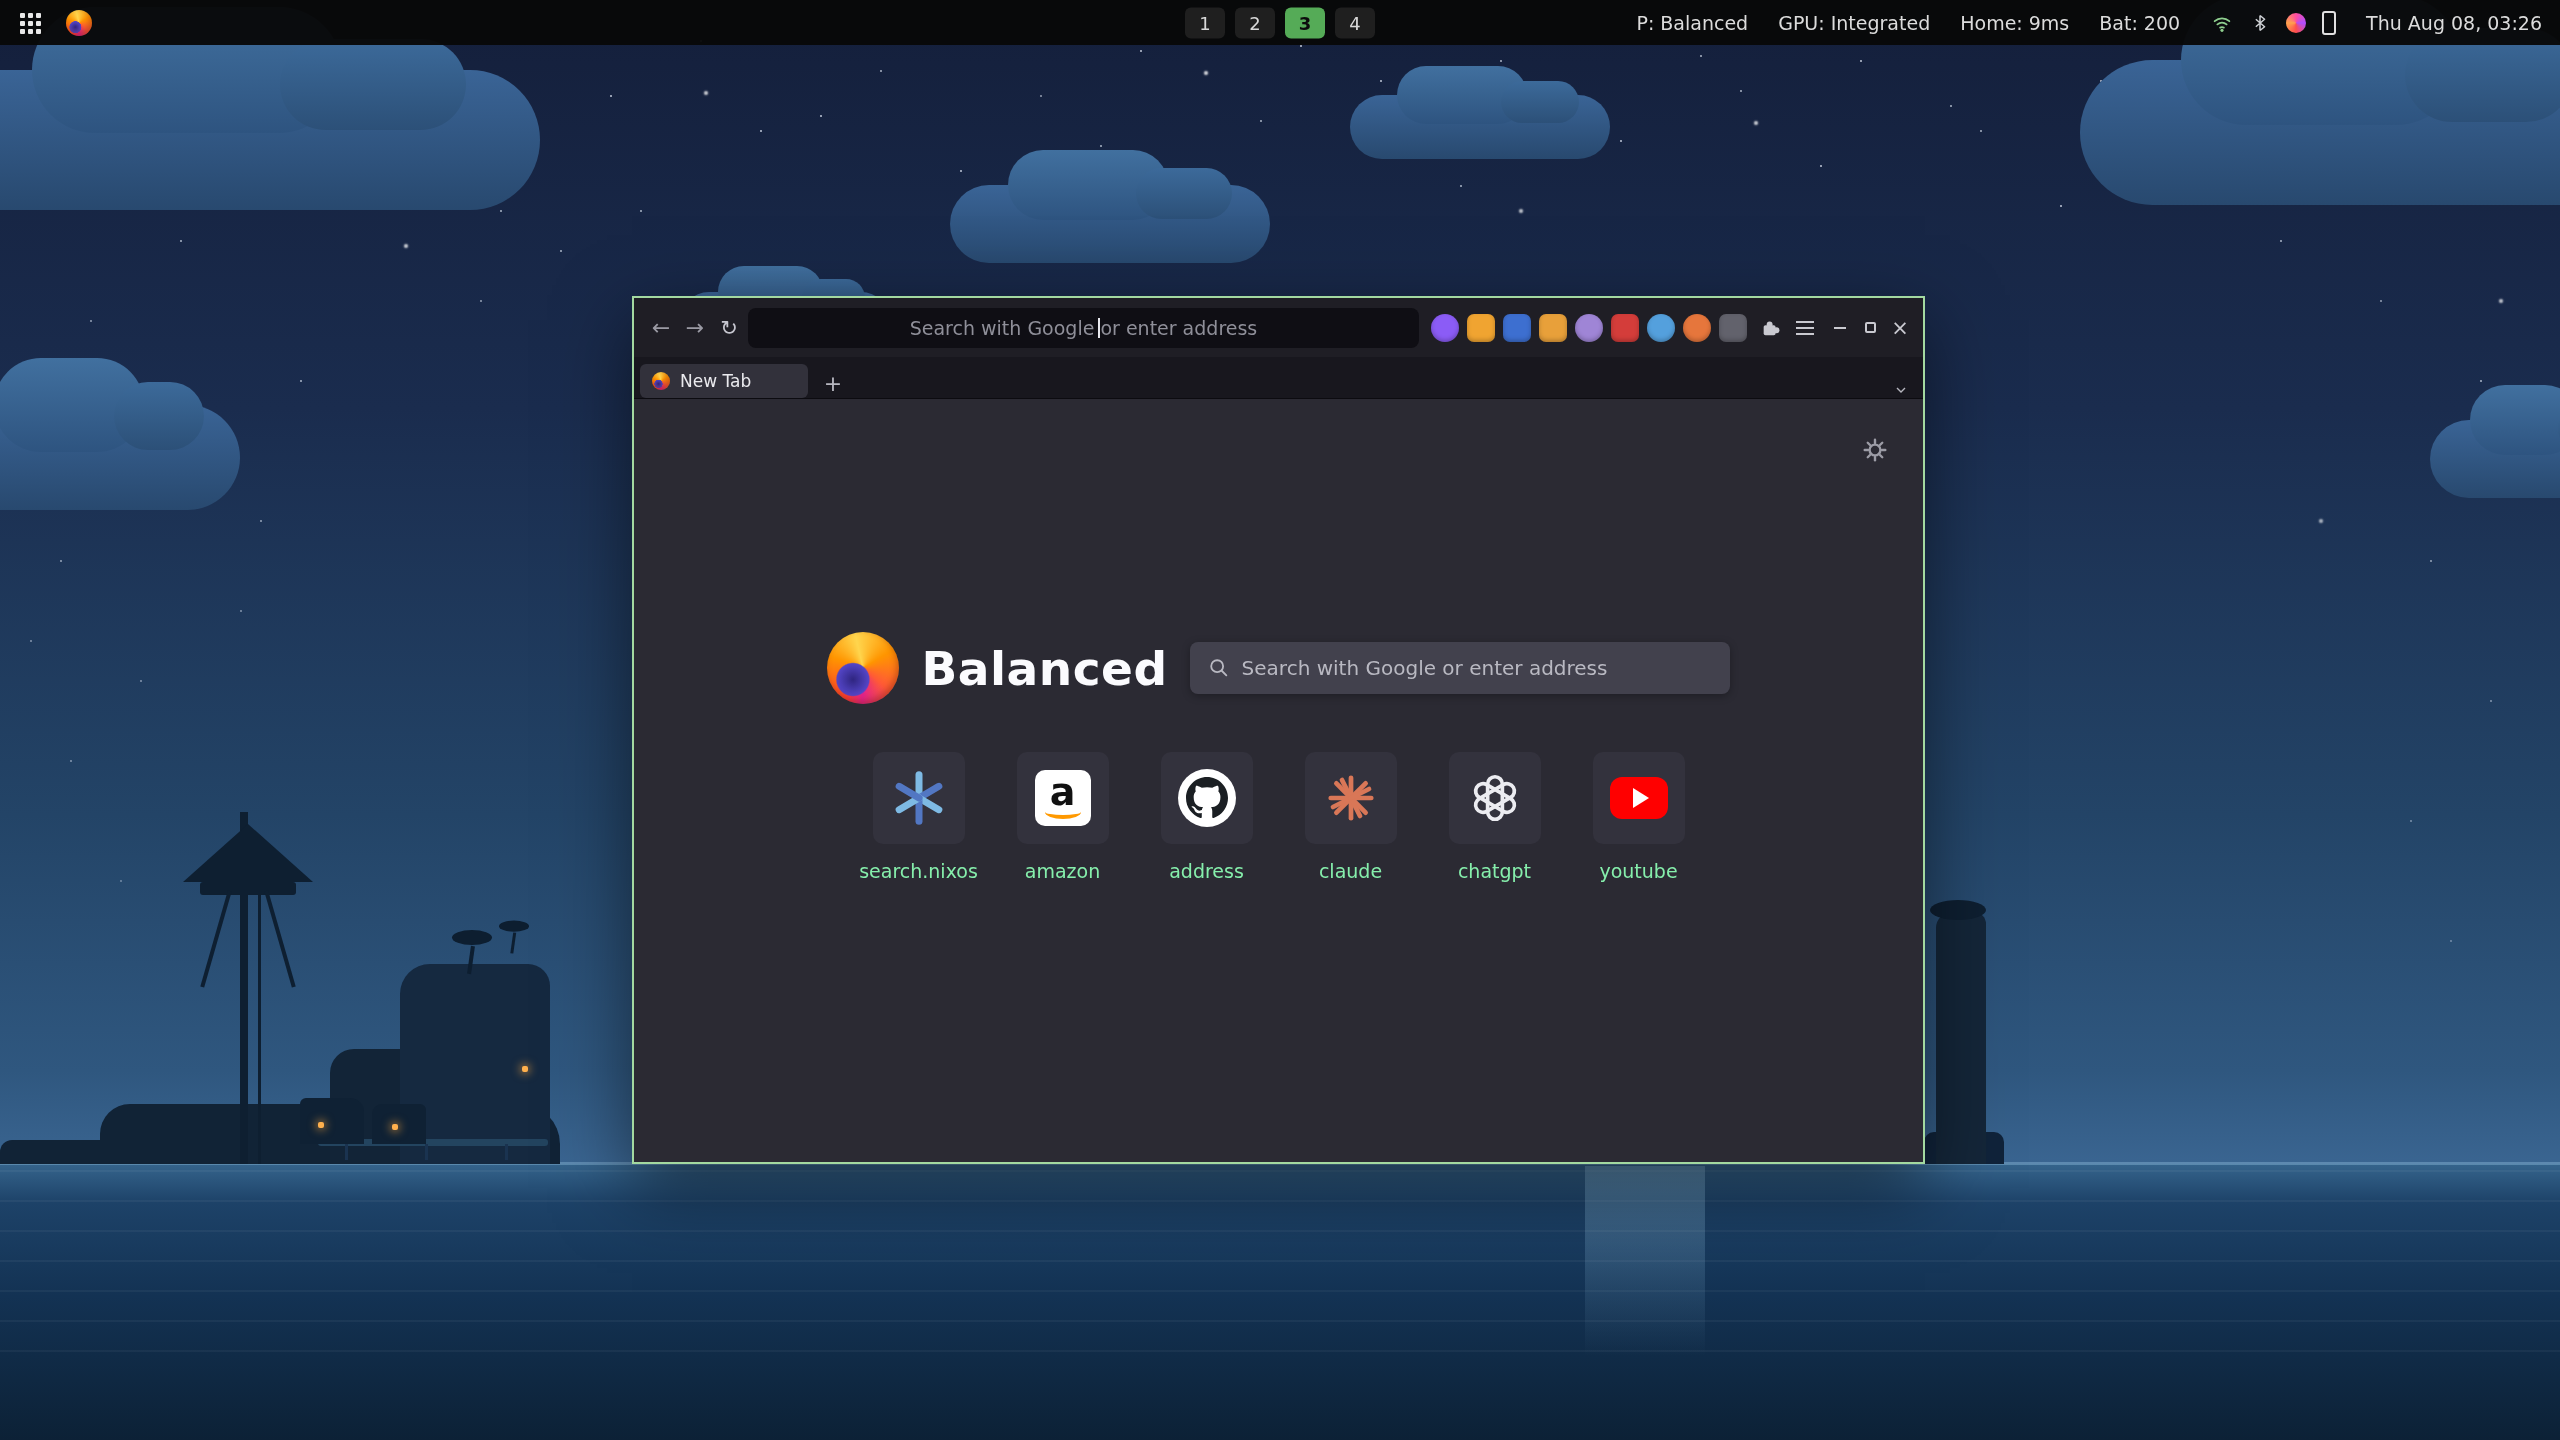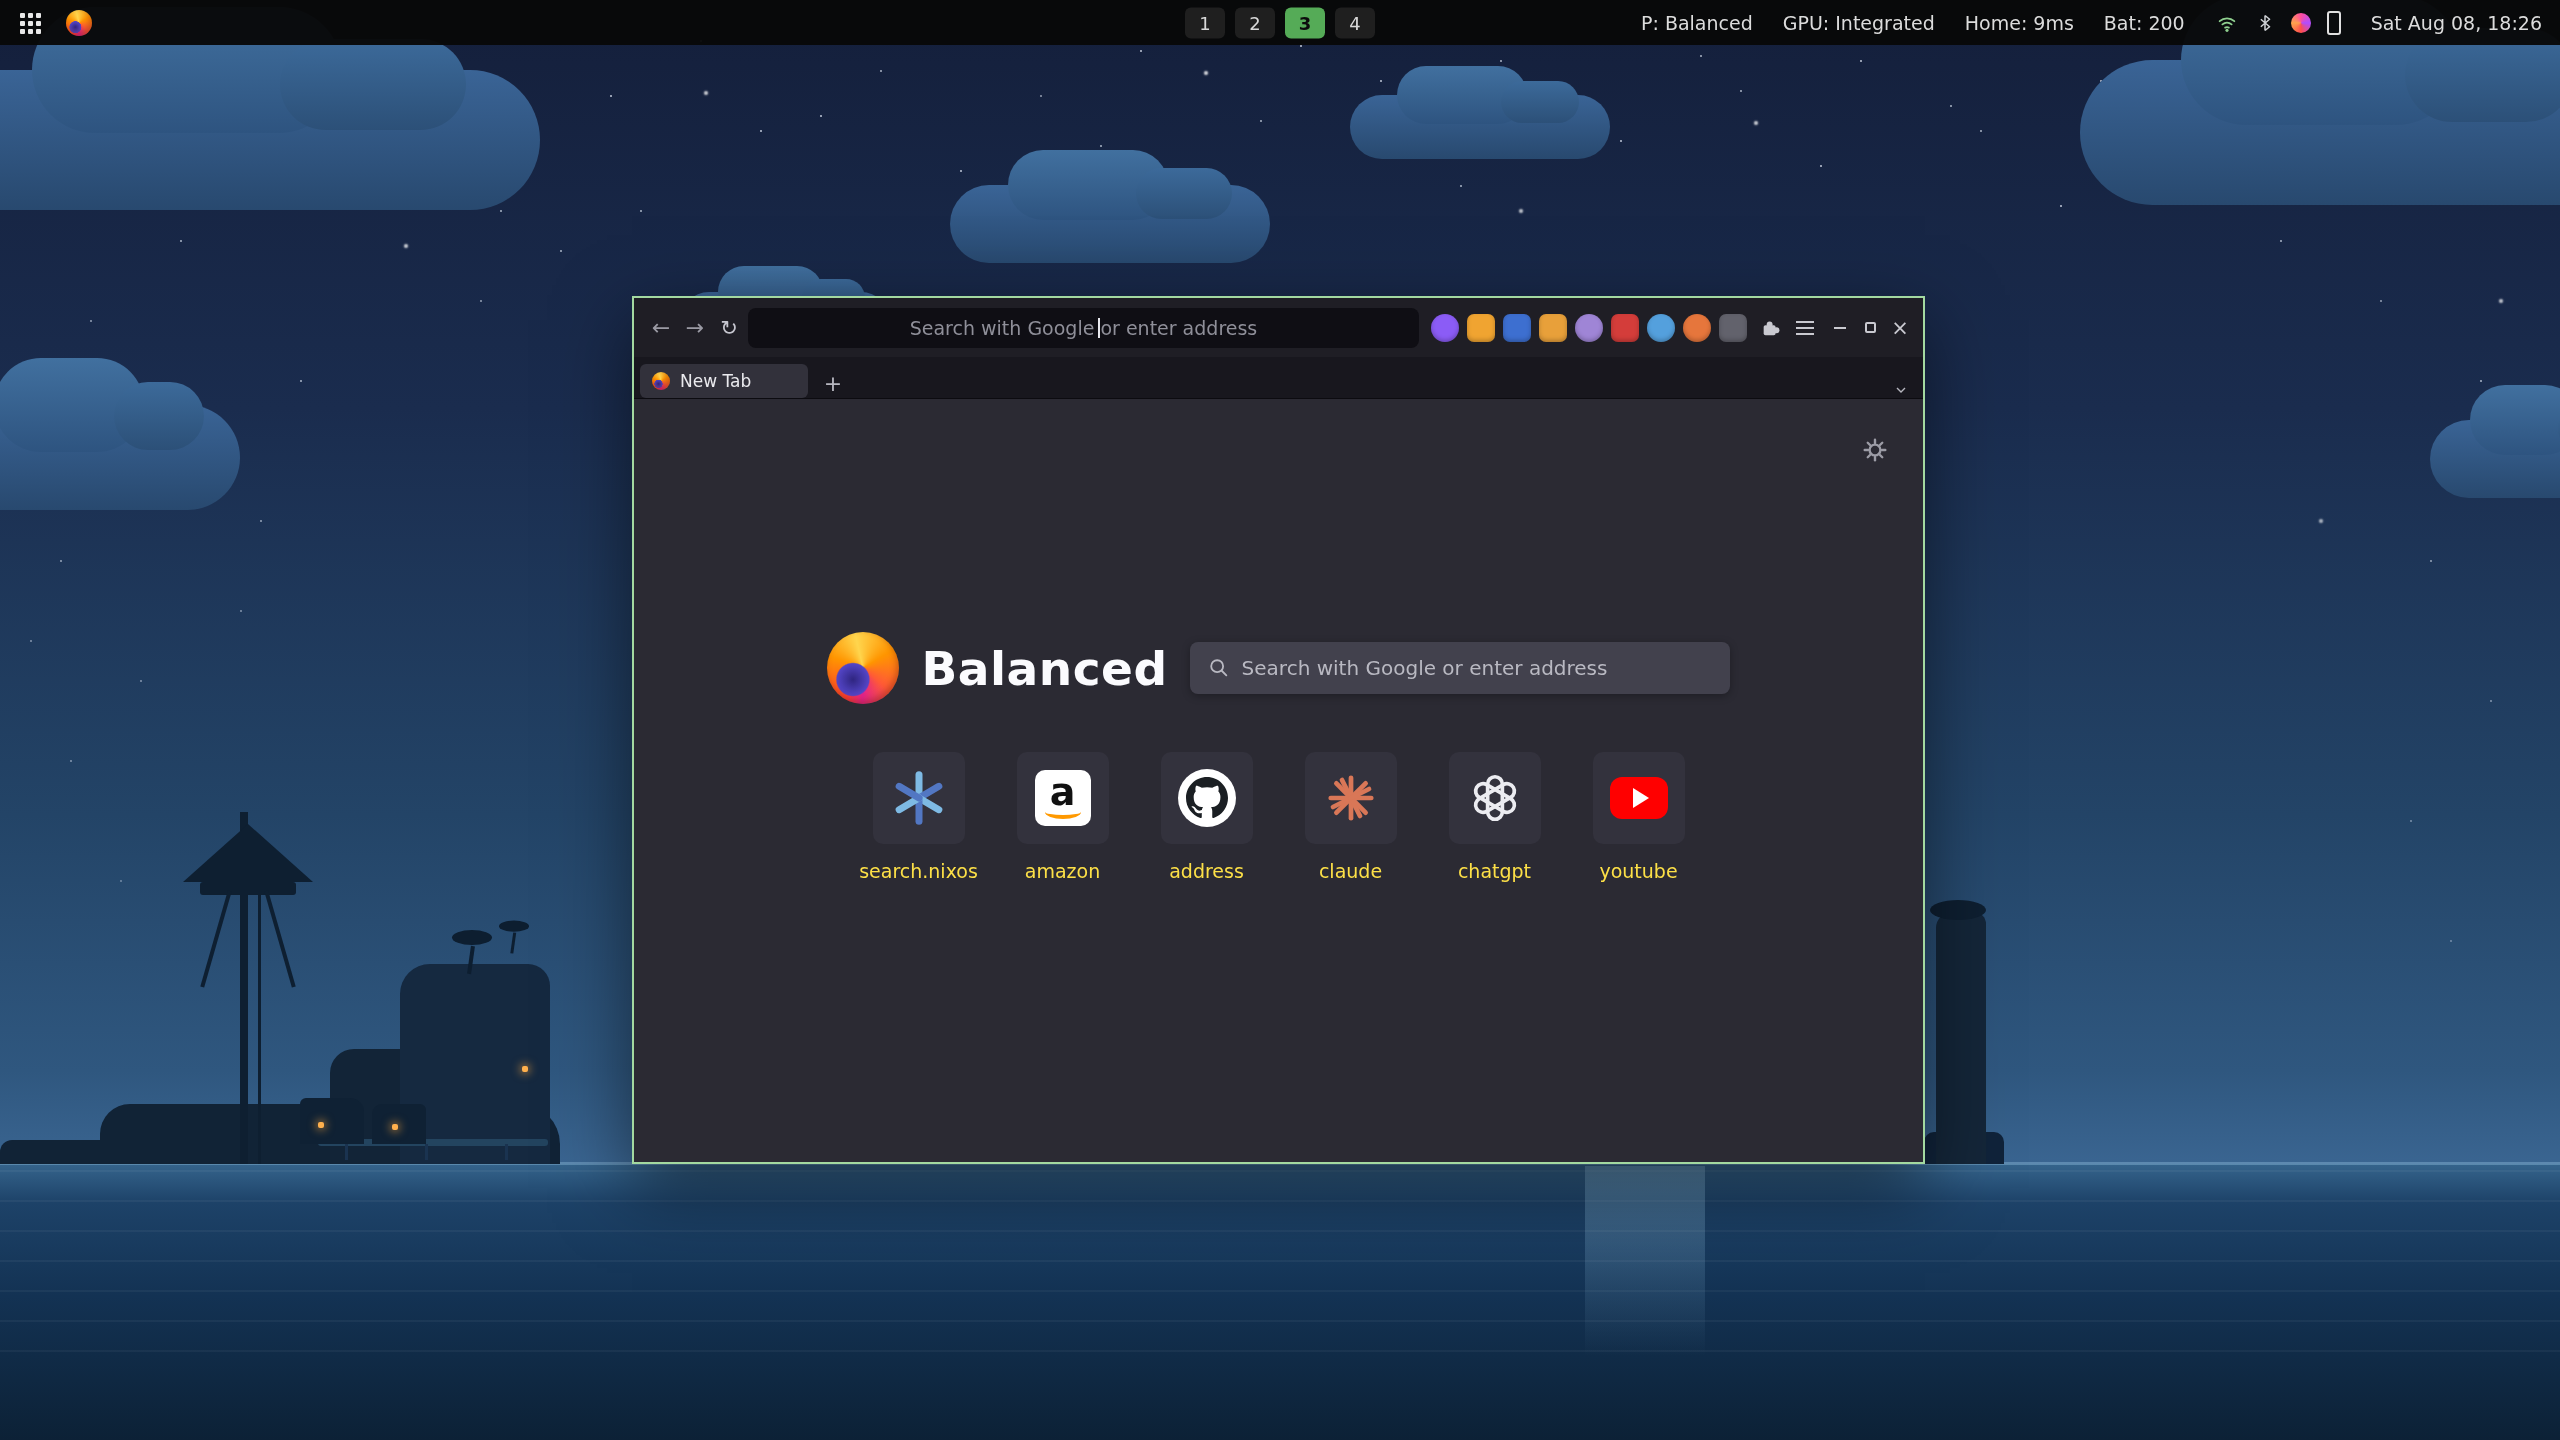--- a/index.html
+++ b/index.html
@@ -152,21 +152,21 @@
           align-items:center; justify-content:center; gap:22px; }
   .logo-big { width:72px; height:72px; flex:0 0 72px; }
   .wordmark { font-size:47px; font-weight:bold; color:#fbfbfe; letter-spacing:.5px; }
   .search-box { width:540px; height:52px; background:#42414d; border-radius:8px; display:flex;
                 align-items:center; padding:0 18px; gap:12px; color:#b9b9c2; font-size:20px;
                 box-shadow:0 2px 8px rgba(0,0,0,.3); cursor:text; }
   .tiles { position:absolute; left:0; right:0; top:353px; display:flex; justify-content:center; gap:52px; }
   .tile { width:92px; display:flex; flex-direction:column; align-items:center; cursor:pointer; }
   .tile-icon { width:92px; height:92px; background:#33323d; border-radius:10px; display:flex;
                align-items:center; justify-content:center; }
-  .tile-label { margin-top:16px; font-size:19px; color:#fde047; }
+  .tile-label { margin-top:16px; font-size:19px; color:#86efac; }
   .amz { width:56px; height:56px; background:#fff; border-radius:10px; position:relative;
          display:flex; align-items:flex-start; justify-content:center; }
   .amz b { font-size:38px; color:#111; line-height:44px; }
   .amz i { position:absolute; bottom:7px; left:10px; width:36px; height:14px;
            border-bottom:4px solid #ff9900; border-radius:50%; }
   .gh { width:58px; height:58px; background:#fff; border-radius:50%; display:flex;
         align-items:center; justify-content:center; }
   .yt { width:58px; height:42px; background:#ff0000; border-radius:12px; display:flex;
         align-items:center; justify-content:center; }
   .yt i { width:0; height:0; border-left:16px solid #fff; border-top:10px solid transparent;
@@ -250,21 +250,21 @@
               <path d="M10 17a4.2 4.2 0 0 1 4 0"></path>
           </g>
             <circle cx="12" cy="20" r="1.7" fill="#8fd08f"></circle>
         </svg>
         <svg width="20" height="22" viewBox="0 0 24 24">
           <path d="M12 3l5.5 4.5L7 16.5 M12 21l5.5-4.5L7 7.5 M12 3v18" fill="none" stroke="#cfd2d6" stroke-width="1.8" stroke-linejoin="round"></path>
         </svg>
         <div class="palette-dot"></div>
         <div class="phone-glyph"></div>
       </div>
-      <span>Sat Aug 08, 18:26</span>
+      <span>Thu Aug 08, 03:26</span>
     </div>
   </header>
 
   <section class="window">
 
     <div class="navbar">
       <div class="navbtn">←</div>
       <div class="navbtn">→</div>
       <div class="navbtn reload">↻</div>
 

